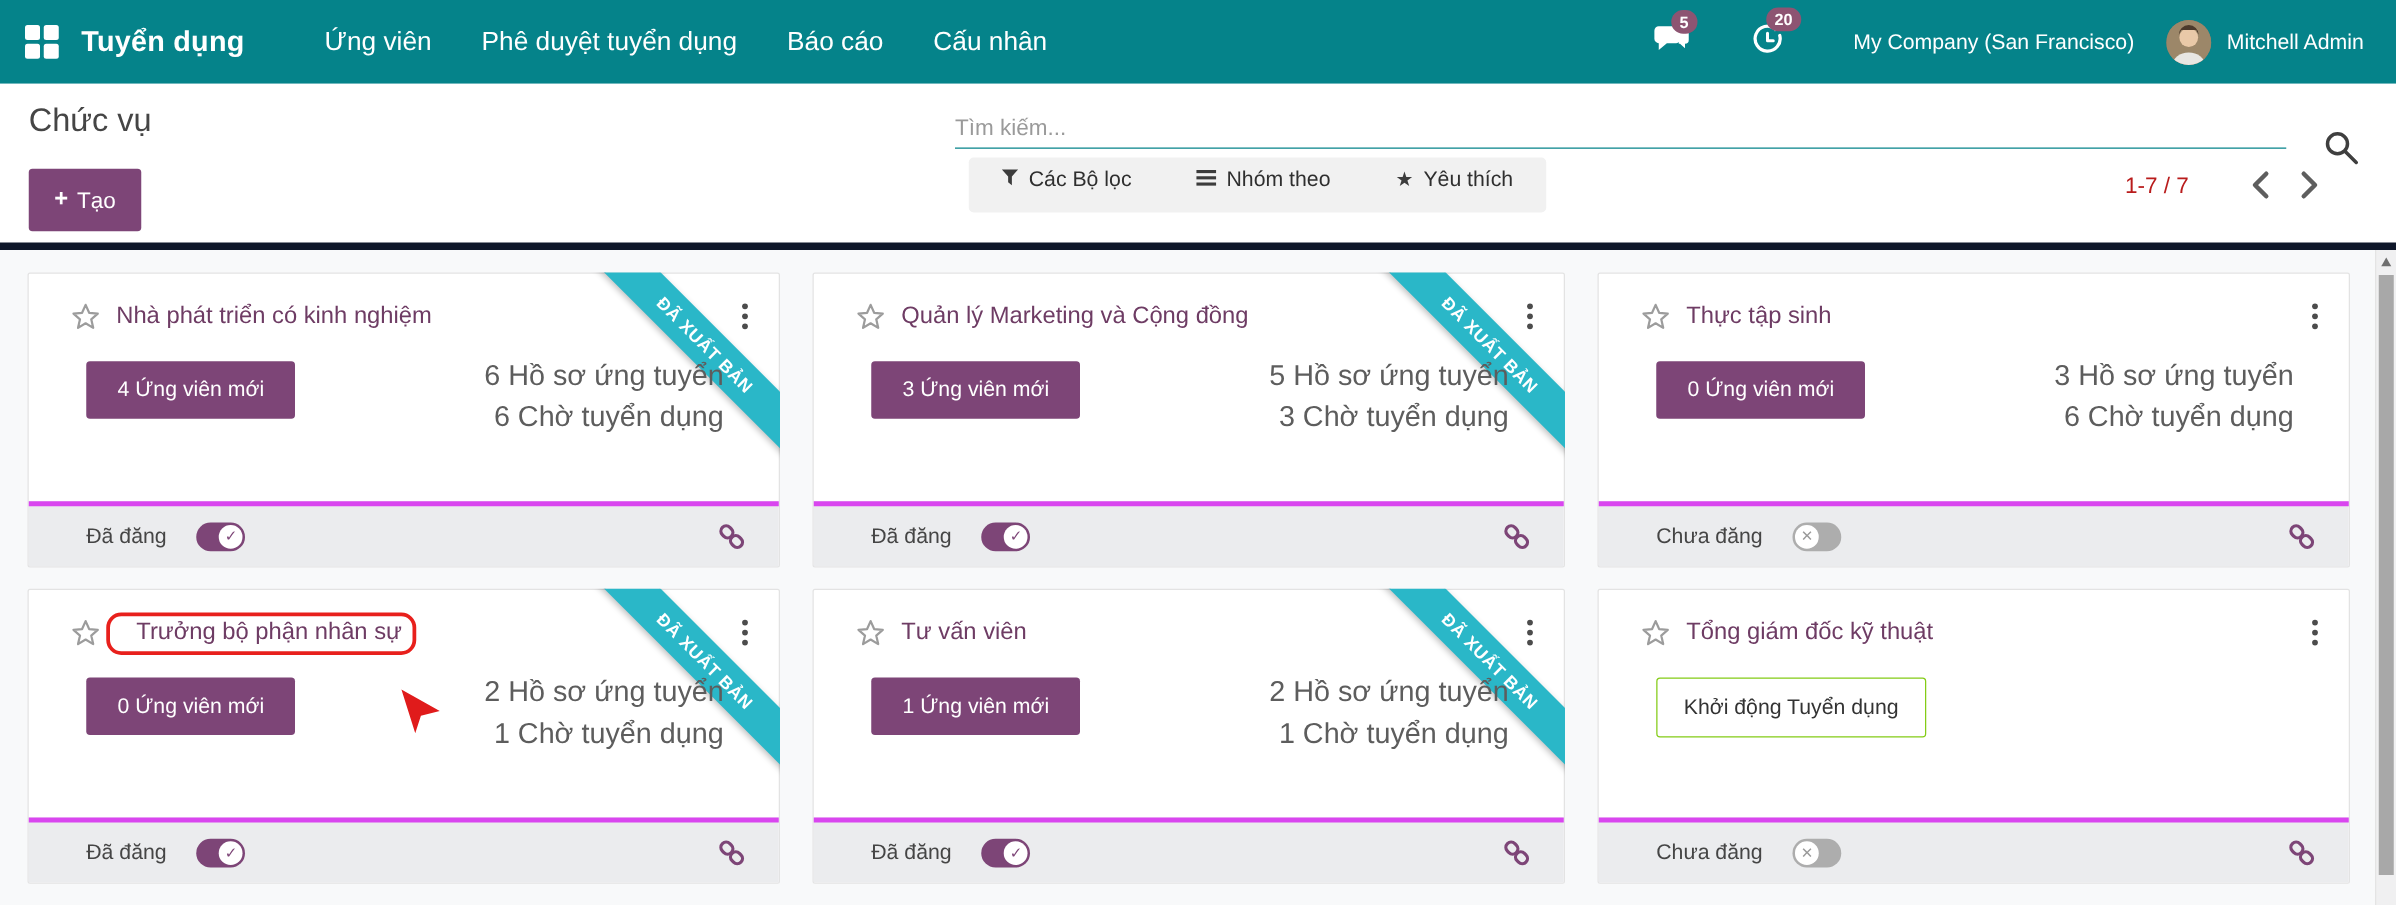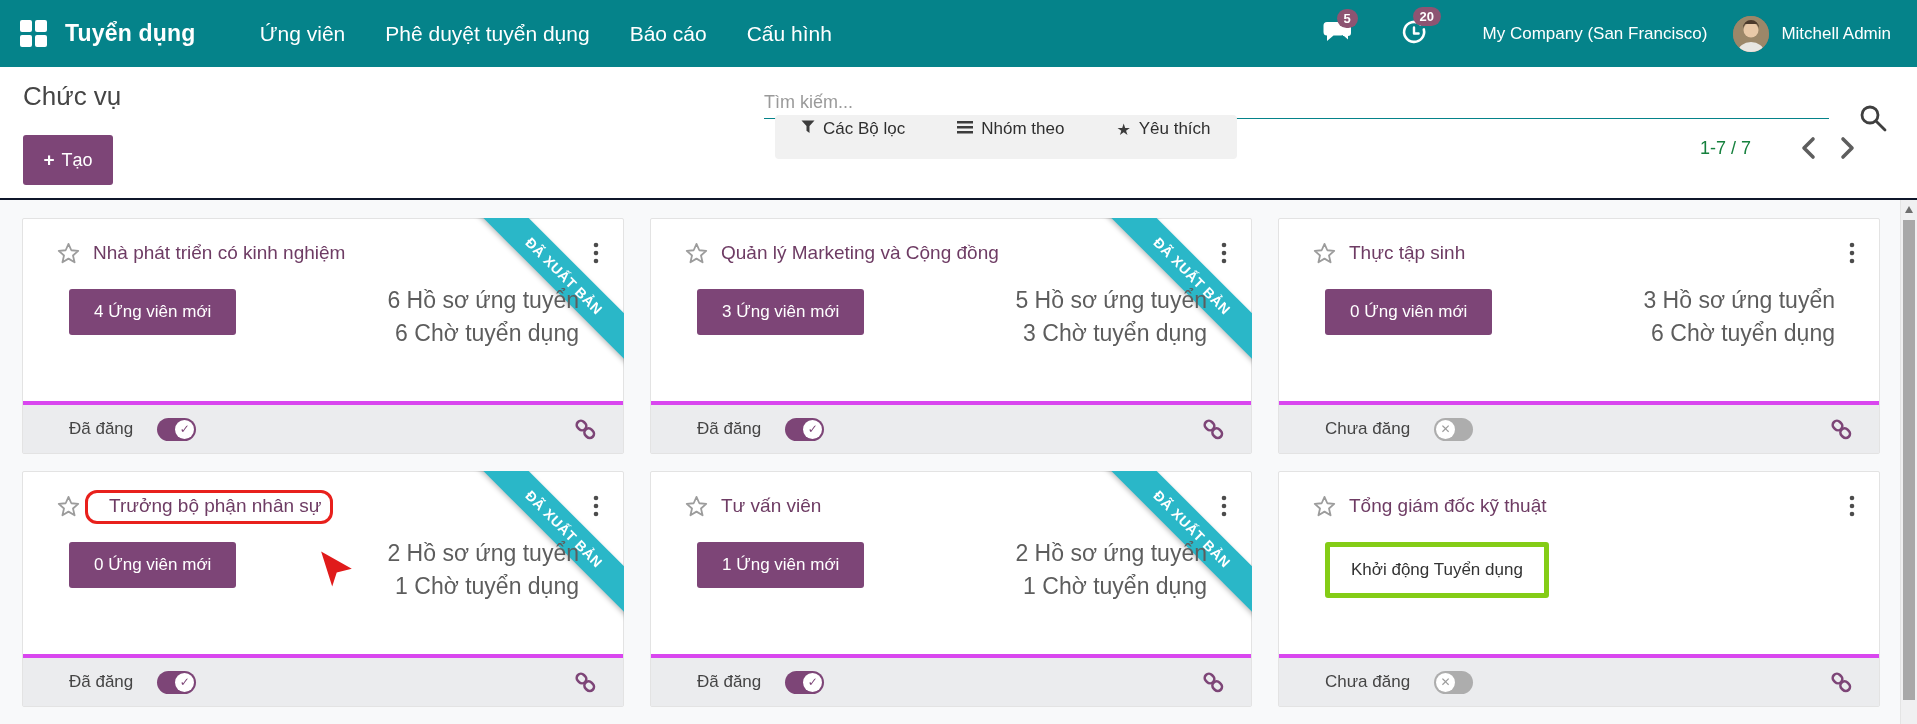--- a/index.html
+++ b/index.html
@@ -14,48 +14,48 @@
   .nav-menu { display:flex; align-items:center; margin-left:34px; }
   .nav-item { font-size:21px; padding:0 20px; line-height:67px; cursor:pointer; white-space:nowrap; }
   .nav-spacer { flex:1; }
   .nav-icon-wrap { position:relative; margin-right:46px; cursor:pointer; display:flex; align-items:center; }
   .nav-badge { position:absolute; top:-10px; left:14px; background:#8d5472; color:#fff; font-size:13px; line-height:19px; padding:0 7px; border-radius:10px; font-weight:600; }
   .nav-company { font-size:17px; margin:0 26px 0 8px; cursor:pointer; white-space:nowrap; }
   .avatar { width:36px; height:36px; border-radius:50%; overflow:hidden; flex:none; cursor:pointer; background:#8a7a65; }
   .nav-user { font-size:17px; margin-left:12px; cursor:pointer; white-space:nowrap; }
 
   
-  .control { position:relative; height:133px; background:#fff; border-bottom:2px solid #0f172a; }
+  .control { position:relative; height:133px; background:#fff; border-bottom:6px solid #0f172a; }
   .page-title { position:absolute; left:23px; top:14px; font-size:26px; font-weight:400; color:#454545; }
   .create-btn { position:absolute; left:23px; top:68px; width:90px; height:50px; background:#7d4577; color:#fff; border:none; border-radius:3px; font-size:18px; font-family:inherit; cursor:pointer; display:flex; align-items:center; justify-content:center; gap:7px; }
   .create-btn .plus { font-weight:700; font-size:19px; }
   .search-box { position:absolute; left:764px; top:20px; width:1065px; height:32px; }
   .search-box input { width:100%; height:100%; border:none; border-bottom:1px solid #05838a; outline:none; font-size:18px; font-family:inherit; color:#333; background:transparent; }
   .search-box input::placeholder { color:#9a9a9a; }
   .search-glass { position:absolute; left:1858px; top:36px; cursor:pointer; }
-  .filter-bar { position:absolute; left:775px; top:48px; height:44px; background:#f1f1f1; border-radius:4px; display:flex; align-items:flex-start; padding:4px 26px; gap:52px; }
+  .filter-bar { position:absolute; left:775px; top:59px; height:44px; background:#f1f1f1; border-radius:4px; display:flex; align-items:flex-end; padding:16px 26px; gap:52px; }
   .filter-btn { display:flex; align-items:center; gap:8px; font-size:17px; color:#2f2f2f; cursor:pointer; white-space:nowrap; }
   .filter-btn .star-glyph { font-size:16px; color:#3c3c3c; }
   .pager { position:absolute; left:1700px; top:59px; height:44px; display:flex; align-items:center; }
-  .pager-text { font-size:18px; color:#15803d; margin-right:34px; }
+  .pager-text { font-size:18px; color:#b91c1c; margin-right:34px; }
   .pager-prev, .pager-next { cursor:pointer; padding:4px; margin-left:10px; display:flex; }
 
   
   .kanban { position:relative; height:524px; background:#f8f9fa; padding:18px 0 0 22px; overflow:hidden; }
   .kanban-grid { display:grid; grid-template-columns:602px 602px 602px; column-gap:26px; row-gap:17px; }
   .card { position:relative; height:236px; background:#fff; border:1px solid #e3e3e3; border-radius:2px; display:flex; flex-direction:column; }
   .card-top { display:flex; align-items:center; padding:20px 18px 0 34px; position:relative; z-index:3; }
   .card-star { display:flex; cursor:pointer; flex:none; }
   .card-title { font-size:19px; color:#6e3c64; margin-left:13px; cursor:pointer; white-space:nowrap; }
   .title-wrap { display:inline-flex; }
   .title-wrap.red-box { border:3px solid #e8201c; border-radius:12px; padding:2px 8px 4px 8px; margin:-5px 0 -7px 5px; }
   .card-kebab { margin-left:auto; cursor:pointer; padding:2px 6px; display:flex; }
   .card-body { flex:1; display:flex; justify-content:space-between; align-items:flex-start; padding:22px 44px 0 46px; }
   .new-btn { background:#7d4577; color:#fff; border:none; border-radius:3px; font-size:17px; font-family:inherit; padding:13px 25px; cursor:pointer; white-space:nowrap; }
-  .start-btn { background:#fff; color:#333; border:5px solid #84cc16; border-radius:3px; font-size:17px; font-family:inherit; padding:13px 21px; cursor:pointer; white-space:nowrap;text-align:right; }
+  .start-btn { background:#fff; color:#333; border:1px solid #84cc16; border-radius:3px; font-size:17px; font-family:inherit; padding:13px 21px; cursor:pointer; white-space:nowrap;text-align:right; }
   .card-stats { text-align:right; font-size:23px; color:#5d5d5d; line-height:33px; margin-top:-5px; position:relative; z-index:2; }
   .card-stats div { cursor:pointer; }
   .card-footer { height:52px; background:#ebecee; border-top:4px solid #d946ef; display:flex; align-items:center; padding:0 26px 0 46px; margin-top:auto; }
   .status-label { font-size:17px; color:#454545; }
   .toggle { width:39px; height:23px; border-radius:12px; margin-left:24px; position:relative; cursor:pointer; flex:none; }
   .toggle.on { background:#7d4577; }
   .toggle.off { background:#adadad; }
   .toggle .knob { position:absolute; top:2px; width:19px; height:19px; background:#fff; border-radius:50%; font-size:12px; font-weight:700; display:flex; align-items:center; justify-content:center; }
   .toggle.on .knob { right:2px; color:#7d4577; }
   .toggle.off .knob { left:2px; color:#9a9a9a; }
@@ -79,21 +79,21 @@
       <i></i>
       <i></i>
       <i></i>
       <i></i>
     </div>
   <div class="app-title">Tuyển dụng</div>
   <nav class="nav-menu">
     <div class="nav-item">Ứng viên</div>
     <div class="nav-item">Phê duyệt tuyển dụng</div>
     <div class="nav-item">Báo cáo</div>
-    <div class="nav-item">Cấu hình</div>
+    <div class="nav-item">Cấu nhân</div>
   </nav>
   <div class="nav-spacer"></div>
   <div class="nav-icon-wrap">
     <span>
       <svg width="30" height="26" viewBox="0 0 30 26">
           <path d="M4 3 h14 a3.5 3.5 0 0 1 3.5 3.5 v6.5 a3.5 3.5 0 0 1 -3.5 3.5 h-7.5 l-6.5 5.5 v-5.5 a3.5 3.5 0 0 1 -3.5 -3.5 v-6.5 a3.5 3.5 0 0 1 3.5 -3.5 z" fill="#fff"></path>
           <path d="M20 6 h5 a3 3 0 0 1 3 3 v5 a3 3 0 0 1 -3 3 v3.5 l-4 -3.5 h-1 z" fill="#fff"></path>
         </svg>
     </span>
     <span class="nav-badge">5</span>

